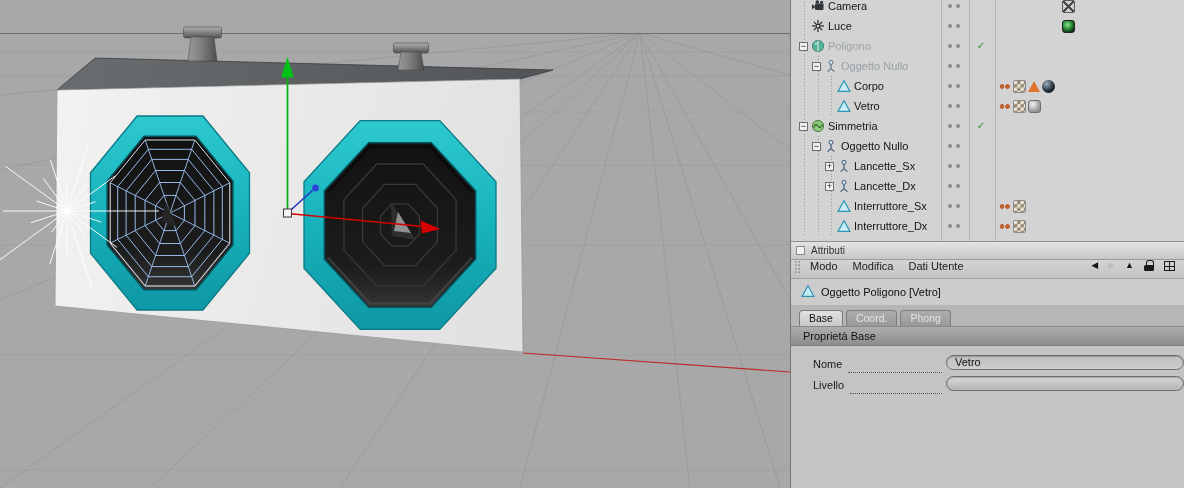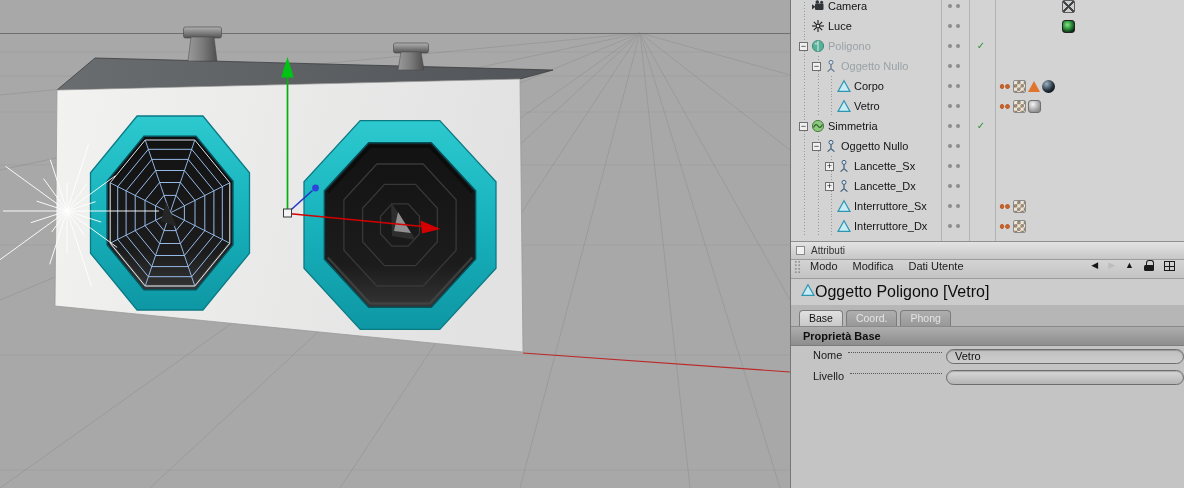--- a/index.html
+++ b/index.html
@@ -43,27 +43,27 @@
 .attr-menu{height:19px;display:flex;align-items:flex-start;background:linear-gradient(#d4d4d4,#c3c3c3);border-bottom:1px solid #9c9c9c;font-size:11px}
 .grip{width:7px;height:13px;margin:0 9px 0 3px;background-image:radial-gradient(circle,#909090 34%,transparent 40%);background-size:3.5px 3.5px;flex:none}
 .menu-item{margin-right:15px;color:#1b1b1b}
 .menu-icons{margin-left:auto;display:flex;align-items:center;gap:10px;padding-right:9px}
 .mi{font-size:9px;color:#161616;line-height:1}
 .mi.dis{color:#bdbdbd}
 .ico-lock{position:relative;width:10px;height:11px;display:inline-block}
 .ico-lock::before{content:"";position:absolute;left:2px;top:0;width:6px;height:6px;border:1.5px solid #1a1a1a;border-bottom:none;border-radius:3px 3px 0 0}
 .ico-lock::after{content:"";position:absolute;left:0;bottom:0;width:10px;height:6.5px;background:#1a1a1a;border-radius:1.5px}
 .ico-grid{width:11px;height:10px;border:1px solid #1a1a1a;display:inline-block;background-image:linear-gradient(to right,transparent 4px,#1a1a1a 4px,#1a1a1a 5.5px,transparent 5.5px),linear-gradient(to bottom,transparent 4px,#1a1a1a 4px,#1a1a1a 5px,transparent 5px)}
-.attr-obj{height:26px;display:flex;align-items:center;gap:0;padding-left:10px;background:#cccccc;font-size:16px;color:#0e0e0e}
+.attr-obj{height:26px;display:flex;align-items:center;gap:6px;padding-left:10px;background:#cccccc;font-size:11px;color:#0e0e0e}
 .attr-tabs{height:22px;display:flex;align-items:flex-end;padding-left:8px;background:#b6b6b6;border-bottom:1px solid #898989}
 .tab{height:16px;line-height:15px;padding:0 9px;font-size:10.5px;border:1px solid #7c7c7c;border-bottom:none;border-radius:4px 4px 0 0;margin-right:3px;background:linear-gradient(#aeaeae,#989898);color:#e4e4e4}
 .tab.active{background:linear-gradient(#e1e1e1,#c9c9c9);color:#101010}
-.attr-section{height:19px;line-height:18px;padding-left:12px;font-size:11px;font-weight:bold;color:#101010;background:linear-gradient(#adadad,#8d8d8d);border-bottom:1px solid #7d7d7d}
+.attr-section{height:19px;line-height:18px;padding-left:12px;font-size:11px;font-weight:normal;color:#101010;background:linear-gradient(#adadad,#8d8d8d);border-bottom:1px solid #7d7d7d}
 .attr-fields{flex:1;background:#c4c4c4;overflow:hidden;padding-top:3px}
-.frow{display:flex;align-items:flex-start;height:21px;padding-left:12px;font-size:11px;color:#1a1a1a}
+.frow{display:flex;align-items:flex-end;height:21px;padding-left:12px;font-size:11px;color:#1a1a1a}
 .key{width:10px;flex:none}
 .keydot{width:5px;height:5px;border:1px solid #4a4a4a;border-radius:50%;display:block}
 .lead{flex:1;border-bottom:1px dotted #575757;position:relative;top:3px;margin:0 4px 0 6px;height:1px}
 .fld{width:238px;flex:none;height:15px;border:1px solid #6d6d6d;border-radius:8px;font-size:11px;line-height:13px;padding:0 8px;color:#101010;background:linear-gradient(#c0c0c0,#cdcdcd);box-shadow:inset 0 1px 1px rgba(0,0,0,.22);white-space:nowrap;overflow:hidden}
 .fld.button{background:linear-gradient(#d8d8d8,#b4b4b4)}
 .fld.dropdown{color:#767676;background:linear-gradient(#d5d5d5,#bababa)}
 </style>
 </head>
 <body>
 

